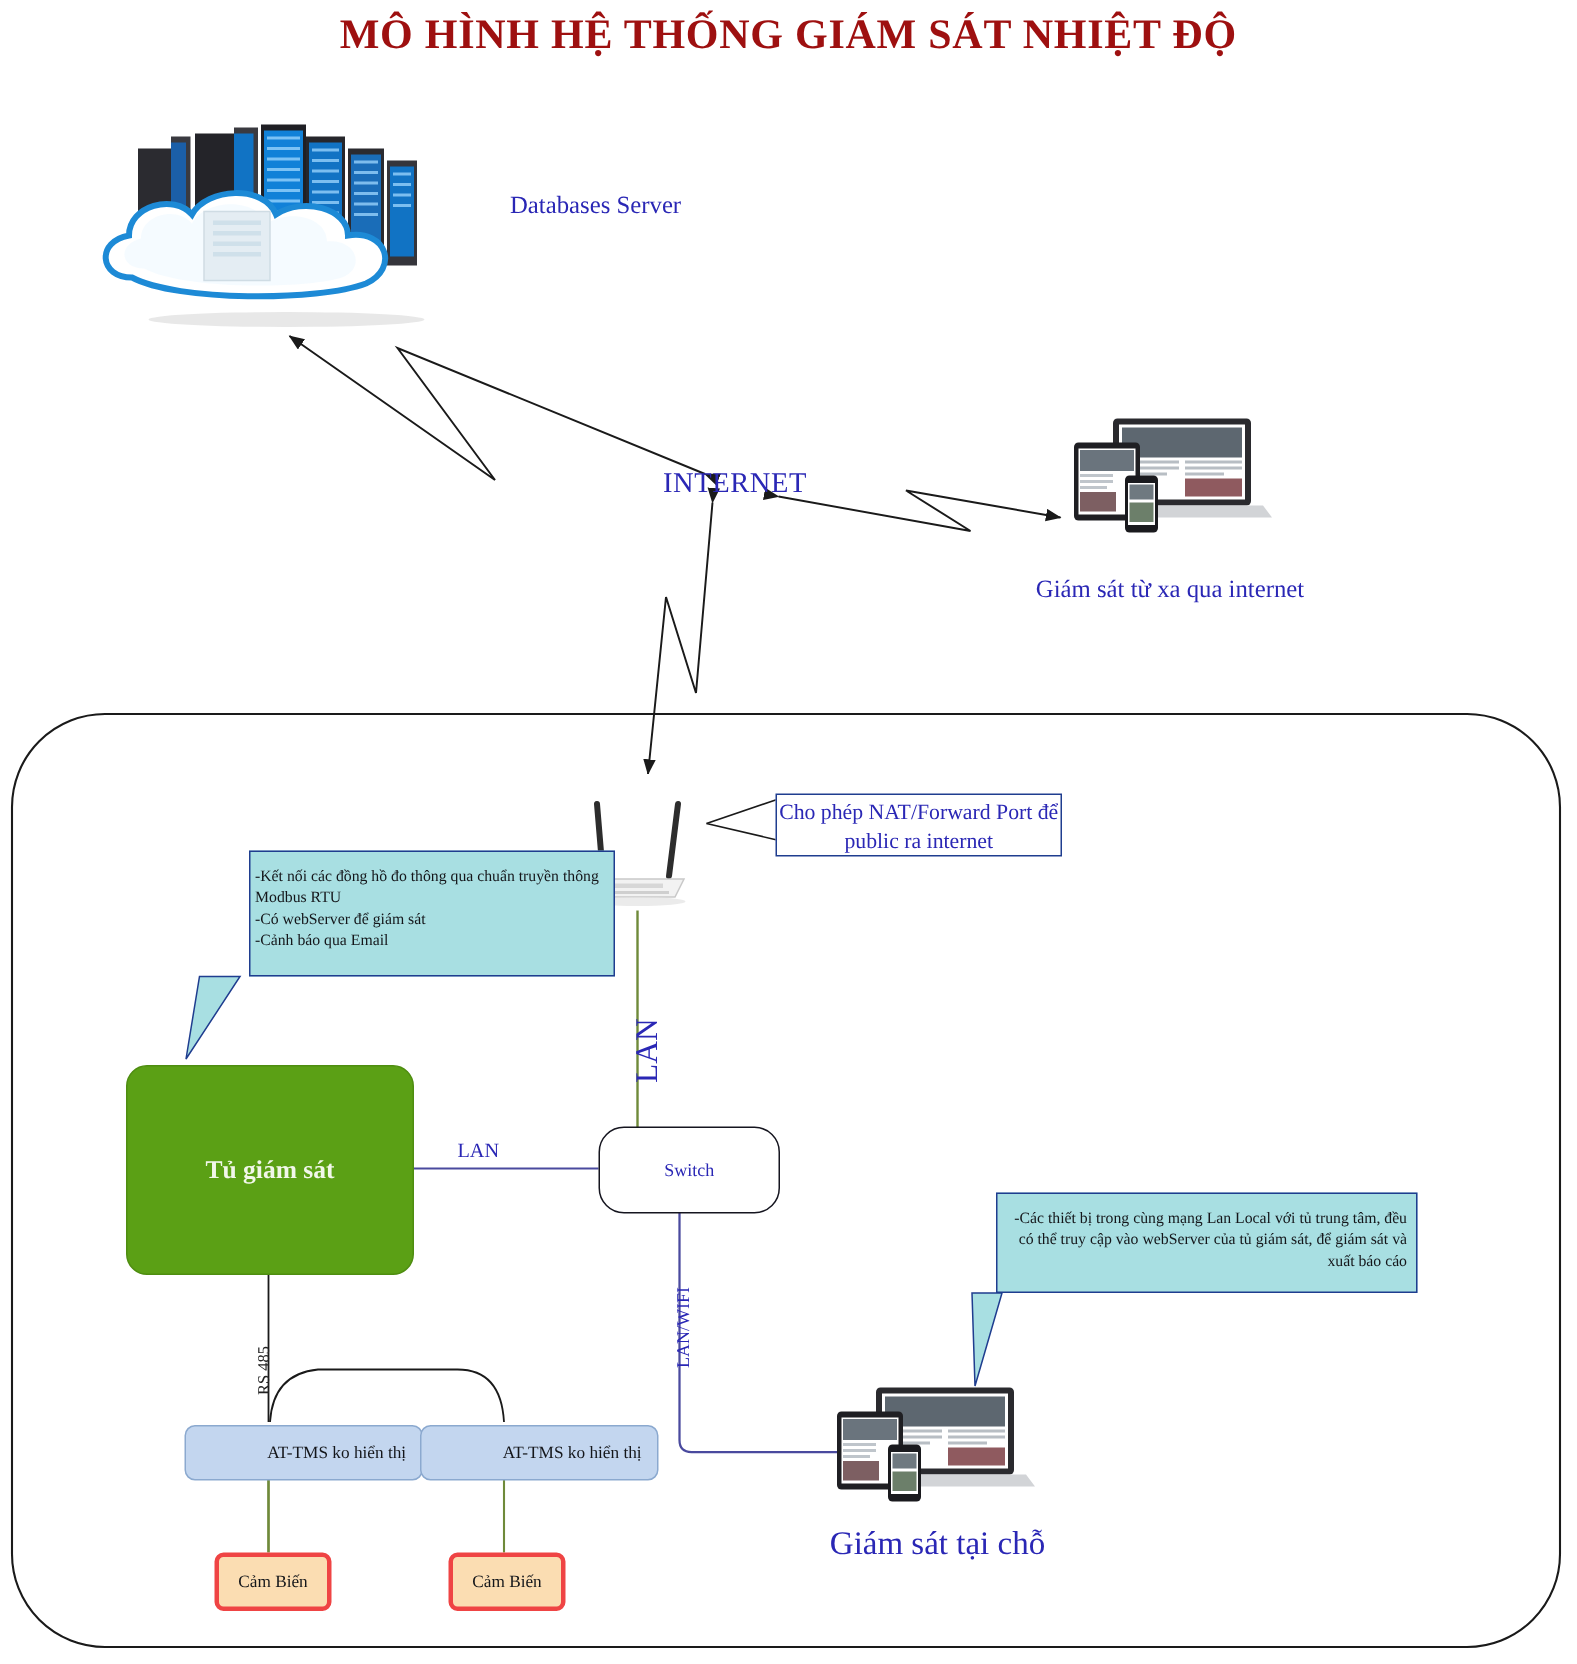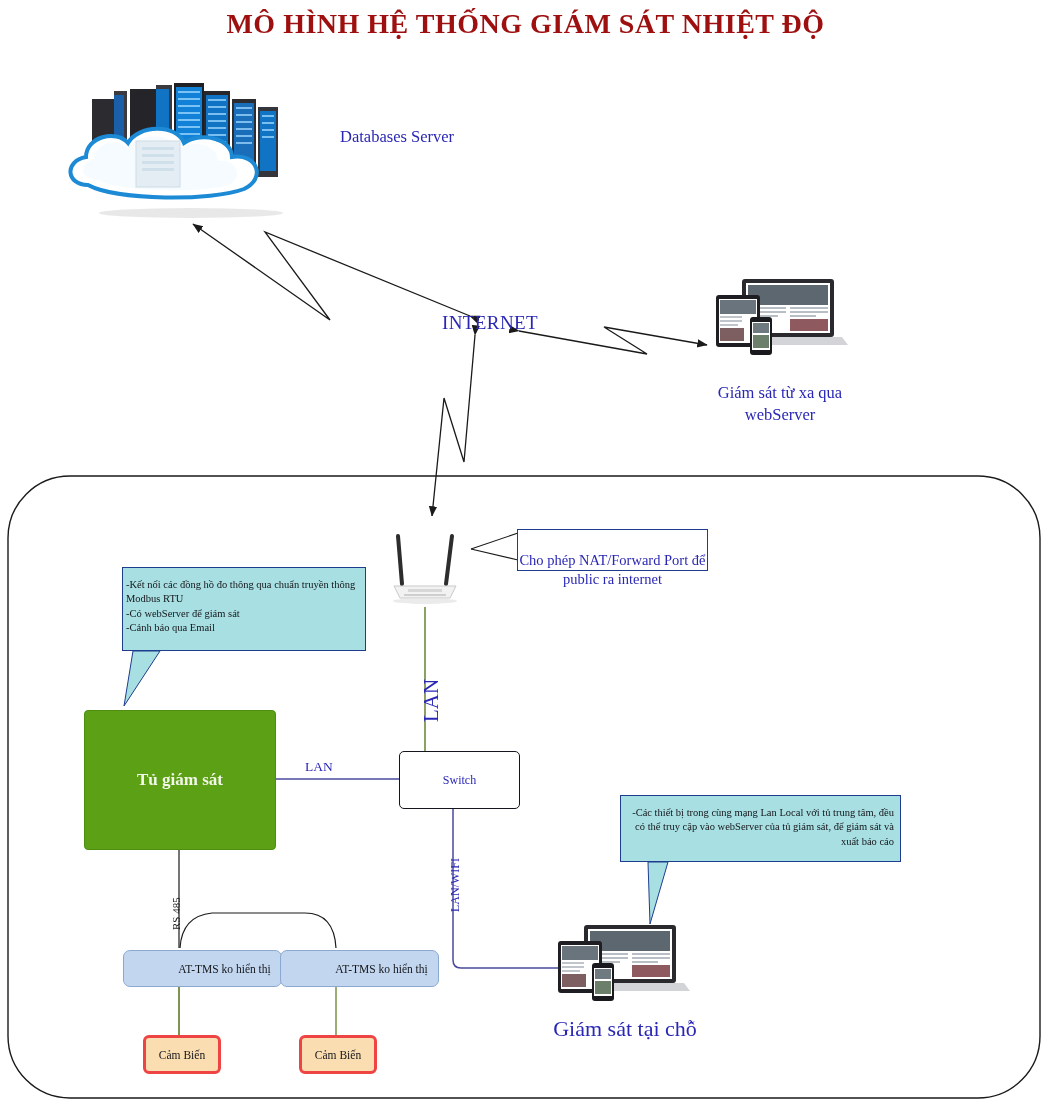--- a/index.html
+++ b/index.html
@@ -86,20 +86,21 @@
     color: #2a27b5;
   }
 
   
   .callout {
     background: #a8dfe2;
     border: 1px solid #1f3d8f;
     color: #14161a;
     font-family: "Liberation Serif", "DejaVu Serif", serif;
     box-sizing: border-box;
+    margin-left: 44px;
   }
   #callout-cabinet {
     left: 122px; top: 567px;
     width: 244px; height: 84px;
     font-size: 10.5px;
     line-height: 1.36;
     padding: 10px 3px 0 3px;
     text-align: left;
   }
   #callout-lan-devices {
@@ -111,47 +112,47 @@
     text-align: right;
   }
   #callout-nat {
     left: 517px; top: 529px;
     width: 191px; height: 42px;
     background: #ffffff;
     border: 1px solid #1f3d8f;
     color: #2a27b5;
     font-size: 14.5px;
     line-height: 1.33;
-    padding-top: 21px;
+    padding-top: 3px;
     text-align: center;
     box-sizing: border-box;
     font-family: "Liberation Serif", "DejaVu Serif", serif;
   }
 
   
   #node-cabinet {
     left: 84px; top: 710px;
     width: 190px; height: 138px;
     background: #5ba015;
     border: 1px solid #4e8d10;
-    border-radius: 4px;
+    border-radius: 14px;
     color: #f2f7ea;
     font-weight: bold;
     font-size: 17px;
     display: flex;
     align-items: center;
     justify-content: center;
     font-family: "Liberation Serif", "DejaVu Serif", serif;
   }
   #node-switch {
     left: 399px; top: 751px;
     width: 119px; height: 56px;
     background: #ffffff;
     border: 1.4px solid #15151f;
-    border-radius: 5px;
+    border-radius: 17px;
     color: #2a27b5;
     font-size: 12px;
     display: flex;
     align-items: center;
     justify-content: center;
     font-family: "Liberation Serif", "DejaVu Serif", serif;
   }
   .node-attms {
     width: 113px; height: 35px;
     background: #c3d6ef;
@@ -372,21 +373,21 @@
       <rect x="39" y="58" width="16" height="13" fill="#6c7f6a"></rect>
     </g>
   </svg>
 
   <div class="abs caption" id="databases-server-label">Databases Server</div>
 
   <div class="abs" id="title">MÔ HÌNH HỆ THỐNG GIÁM SÁT NHIỆT ĐỘ</div>
 
   <div class="abs caption" id="internet-label">INTERNET</div>
 
-  <div class="abs caption" id="remote-monitor-label">Giám sát từ xa qua webServer</div>
+  <div class="abs caption" id="remote-monitor-label">Giám sát từ xa qua internet</div>
 
   <div class="abs caption" id="local-monitor-label">Giám sát tại chỗ</div>
 
   <div class="abs vlabel" id="lan-vertical-label">LAN</div>
 
   <div class="abs vlabel" id="lanwifi-vertical-label">LAN/WIFI</div>
 
   <div class="abs" id="rs485-label">RS 485</div>
 
   <div class="abs" id="lan-horizontal-label">LAN</div>

